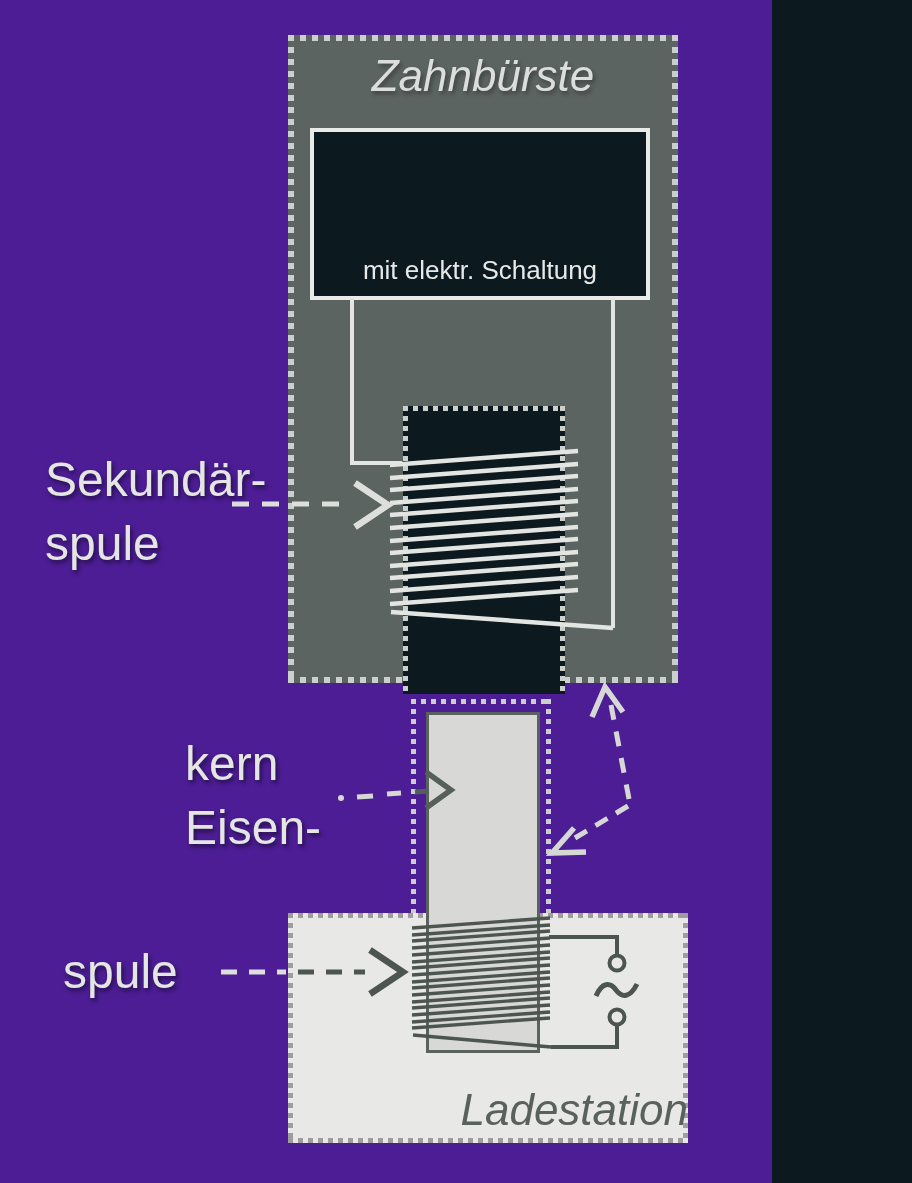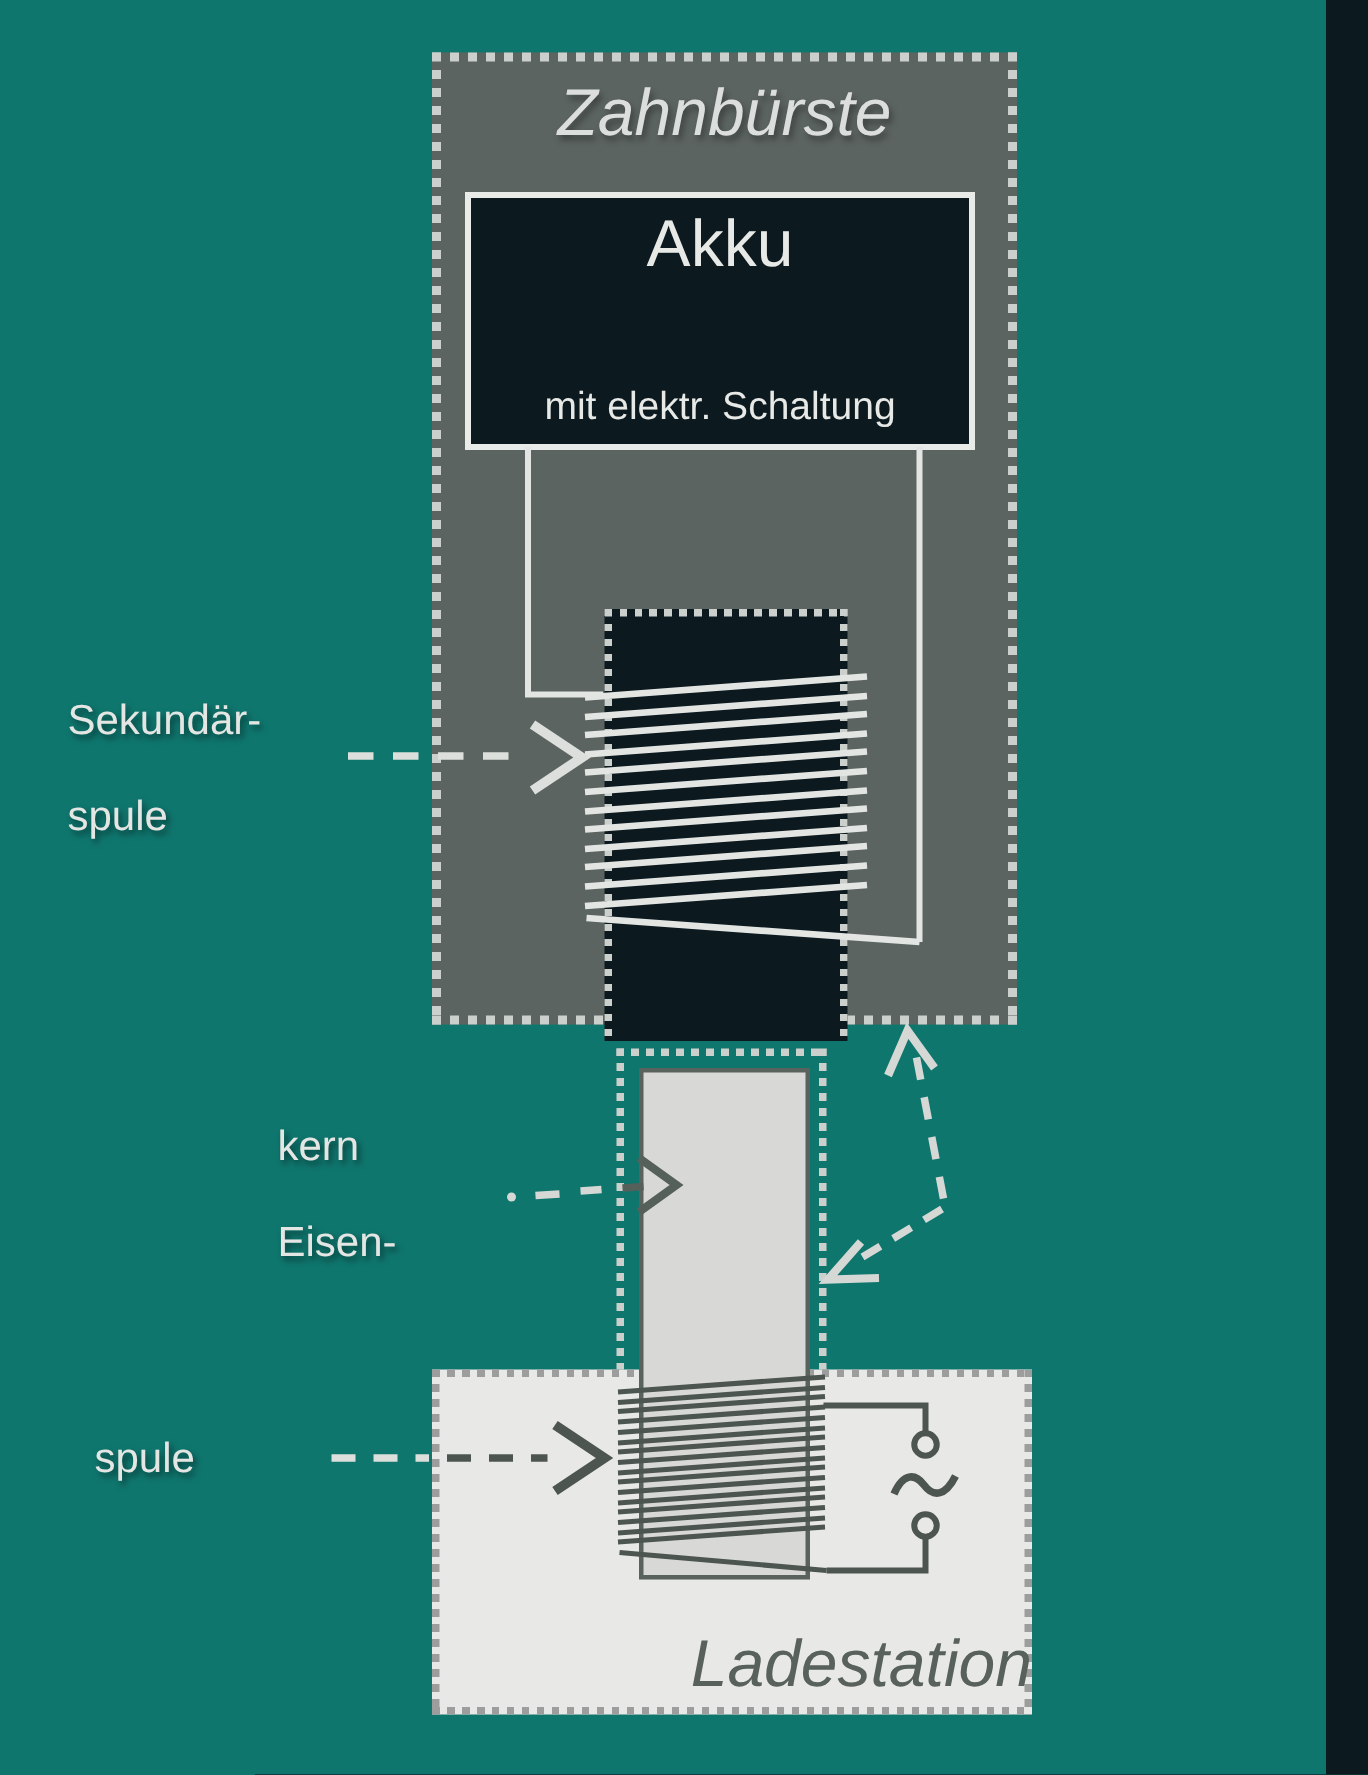--- a/index.html
+++ b/index.html
@@ -1,18 +1,18 @@
 <!DOCTYPE html>
 <html><head>
 <meta charset="utf-8">
 <style>
   html,body { margin:0; padding:0; background:#0c191e; }
   .stage {
-    position:relative; width:884px; height:1183px; overflow:hidden;
-    background:#0f766e; font-family:"Liberation Sans", sans-serif;
+    position:relative; width:772px; height:1183px; overflow:hidden;
+    background:#4c1d95; font-family:"Liberation Sans", sans-serif;
   }
   
   .dots { position:absolute; }
   .dots::before {
     content:""; position:absolute; inset:0; pointer-events:none;
     background-repeat:no-repeat;
     background-image:
       repeating-linear-gradient(90deg,  var(--dc) 0, var(--dc) var(--ds), transparent var(--ds), transparent calc(2*var(--ds))),
       repeating-linear-gradient(90deg,  var(--dc) 0, var(--dc) var(--ds), transparent var(--ds), transparent calc(2*var(--ds))),
       repeating-linear-gradient(180deg, var(--dc) 0, var(--dc) var(--ds), transparent var(--ds), transparent calc(2*var(--ds))),
@@ -40,36 +40,35 @@
   .cavity  { left:403px; top:406px; width:162px; height:288px; background:#0c191e; --dc:#ccd0cd; --ds:5px; }
   .peg     { left:411px; top:699px; width:140px; height:214px; --dc:#ccd0cd; --ds:5px; }
   .station { left:288px; top:913px; width:400px; height:230px; background:#e8e9e7; --dc:#9c9d9c; --ds:5px; }
   .station-label { position:absolute; bottom:8px; left:0; width:100%; text-align:right;
                    font-style:italic; font-size:44px; color:#59615c; }
   .core { position:absolute; left:426px; top:712px; width:108px; height:335px;
           background:#d8d9d7; border:3px solid #5a625e; }
 
   .overlay { position:absolute; left:0; top:0; width:912px; height:1183px; z-index:5; }
 
-  .callout { position:absolute; z-index:6; font-size:28px; line-height:64px;
+  .callout { position:absolute; z-index:6; font-size:48px; line-height:64px;
              color:#e4e6e4; text-shadow:2px 3px 4px rgba(0,0,0,.5); white-space:nowrap; }
   .lbl-sekundaer  { left:45px;  top:448px; }
   .lbl-eisen      { left:185px; top:732px; }
   .lbl-kunststoff { left:633px; top:732px; }
   .lbl-primaer    { left:63px;  top:940px; }
 </style>
 </head>
 <body>
 
 <div class="stage">
 
   <div class="dots tb-body">
     <div class="zb-label">Zahnbürste</div>
     <div class="akku">
-      <div class="akku-title">Akku</div>
       <div class="akku-sub">mit elektr. Schaltung</div>
     </div>
   </div>
 
   <div class="dots tlr cavity"></div>
 
   <div class="dots tlr peg"></div>
 
   <div class="dots station">
     <div class="station-label">Ladestation</div>

